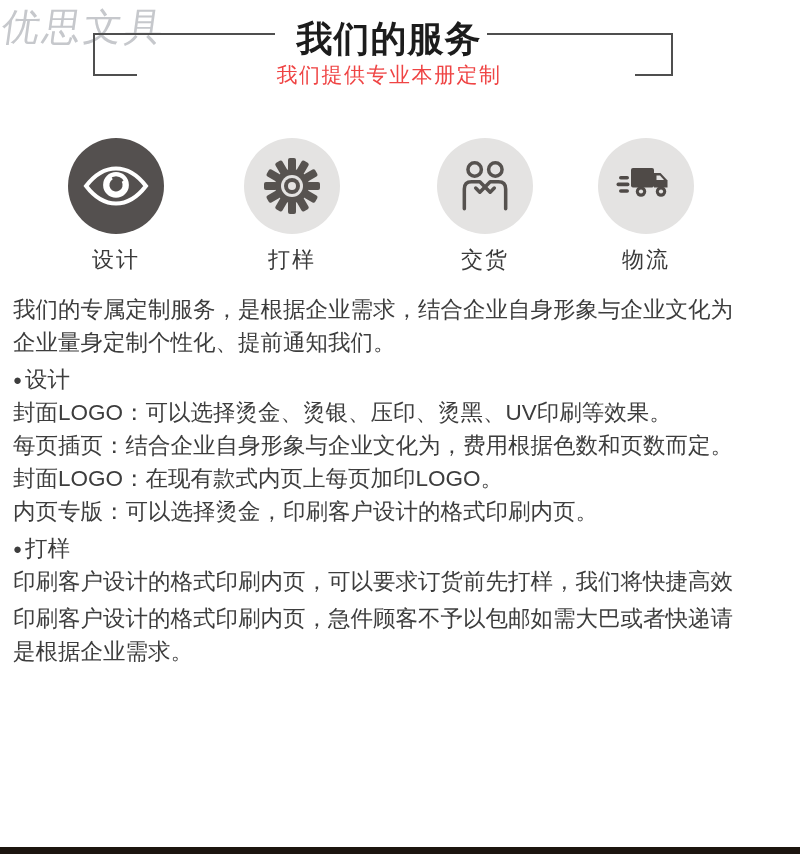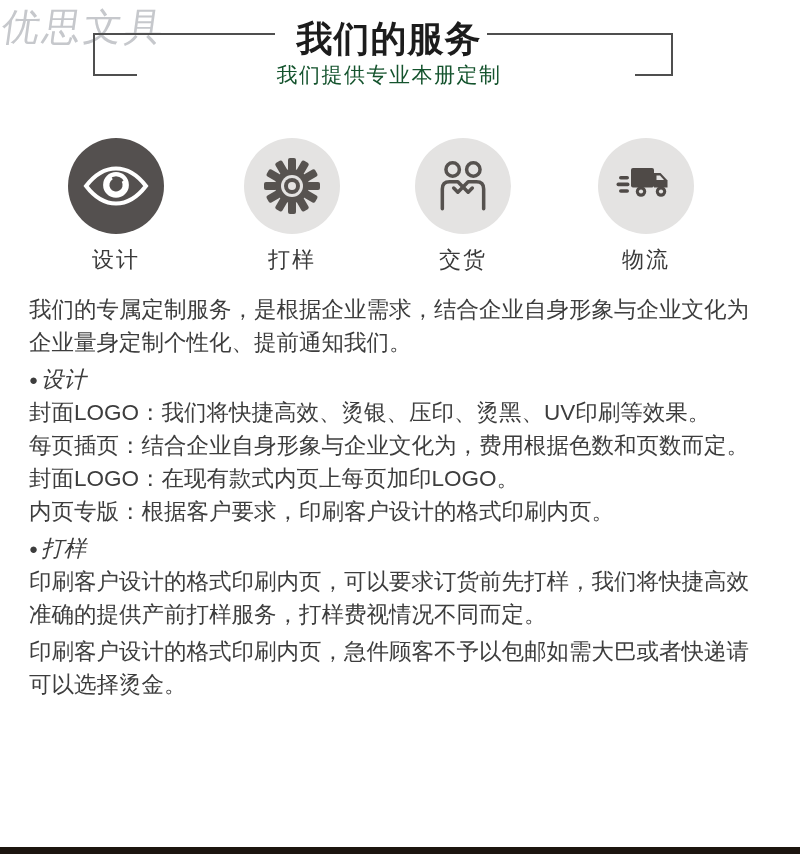--- a/index.html
+++ b/index.html
@@ -14,54 +14,54 @@
     font-size:38px;color:#c6c8cc;letter-spacing:3px;
     transform:skewX(-8deg);white-space:nowrap;
   }
   
   .title{
     position:absolute;top:15px;left:0;right:22px;margin:0;
     text-align:center;font-size:36px;font-weight:bold;color:#1c1c1c;letter-spacing:1px;
   }
   .subtitle{
     position:absolute;top:61px;left:0;right:22px;
-    text-align:center;font-size:21px;color:#14532d;letter-spacing:1.5px;
+    text-align:center;font-size:21px;color:#ef4444;letter-spacing:1.5px;
   }
   .bracket-left{
     position:absolute;left:93px;top:33px;width:180px;height:41px;
     border-top:2px solid #4f4f4f;border-left:2px solid #4f4f4f;
   }
   .bracket-left::after{
     content:"";position:absolute;left:0;bottom:0;width:42px;height:2px;background:#4f4f4f;
   }
   .bracket-right{
     position:absolute;left:487px;top:33px;width:184px;height:41px;
     border-top:2px solid #4f4f4f;border-right:2px solid #4f4f4f;
   }
   .bracket-right::after{
     content:"";position:absolute;right:0;bottom:0;width:36px;height:2px;background:#4f4f4f;
   }
   
   .service{position:absolute;top:138px;width:120px;text-align:center;}
-  .service.s0{left:56px}.service.s1{left:232px}.service.s2{left:403px}.service.s3{left:586px}
+  .service.s0{left:56px}.service.s1{left:232px}.service.s2{left:425px}.service.s3{left:586px}
   .circle{
     width:96px;height:96px;border-radius:50%;margin:0 auto;
     display:flex;align-items:center;justify-content:center;
   }
   .circle.dark{background:#54504f}
   .circle.light{background:#e4e3e2}
   .service-label{margin-top:11px;font-size:22px;color:#3a3a3a;letter-spacing:2px;}
   
   .body-text{
-    position:absolute;left:29px;top:293px;right:19px;
+    position:absolute;left:13px;top:293px;right:19px;
     font-size:22.5px;line-height:33px;color:#3d3d3d;
   }
   .line{white-space:nowrap;}
   .sec{margin-top:4px;}
-  .sec-h{white-space:nowrap;font-style:italic;}
+  .sec-h{white-space:nowrap;}
   .bullet{font-size:15px;margin-right:3px;vertical-align:2px;}
   
   .bottom-bar{position:absolute;left:0;bottom:0;width:800px;height:7px;background:#1c150f;}
 </style>
 </head>
 <body>
 
 <div class="page">
 
   <div class="watermark">优思文具</div>
@@ -147,37 +147,36 @@
   <div class="body-text">
     <div>
       <div class="line">我们的专属定制服务，是根据企业需求，结合企业自身形象与企业文化为</div>
       <div class="line">企业量身定制个性化、提前通知我们。</div>
     </div>
 
     <div class="sec">
       <div class="sec-h">
         <span class="bullet">●</span><span>设计</span>
       </div>
-      <div class="line">封面LOGO：我们将快捷高效、烫银、压印、烫黑、UV印刷等效果。</div>
+      <div class="line">封面LOGO：可以选择烫金、烫银、压印、烫黑、UV印刷等效果。</div>
       <div class="line">每页插页：结合企业自身形象与企业文化为，费用根据色数和页数而定。</div>
       <div class="line">封面LOGO：在现有款式内页上每页加印LOGO。</div>
-      <div class="line">内页专版：根据客户要求，印刷客户设计的格式印刷内页。</div>
+      <div class="line">内页专版：可以选择烫金，印刷客户设计的格式印刷内页。</div>
     </div>
 
     <div class="sec">
       <div class="sec-h">
         <span class="bullet">●</span><span>打样</span>
       </div>
       <div class="line">印刷客户设计的格式印刷内页，可以要求订货前先打样，我们将快捷高效</div>
-      <div class="line">准确的提供产前打样服务，打样费视情况不同而定。</div>
     </div>
 
     <div class="sec">
     </div>
 
     <div class="sec">
       <div class="line">印刷客户设计的格式印刷内页，急件顾客不予以包邮如需大巴或者快递请</div>
-      <div class="line">可以选择烫金。</div>
+      <div class="line">是根据企业需求。</div>
     </div>
   </div>
 
   <div class="bottom-bar"></div>
 </div>
 
 </body></html>

